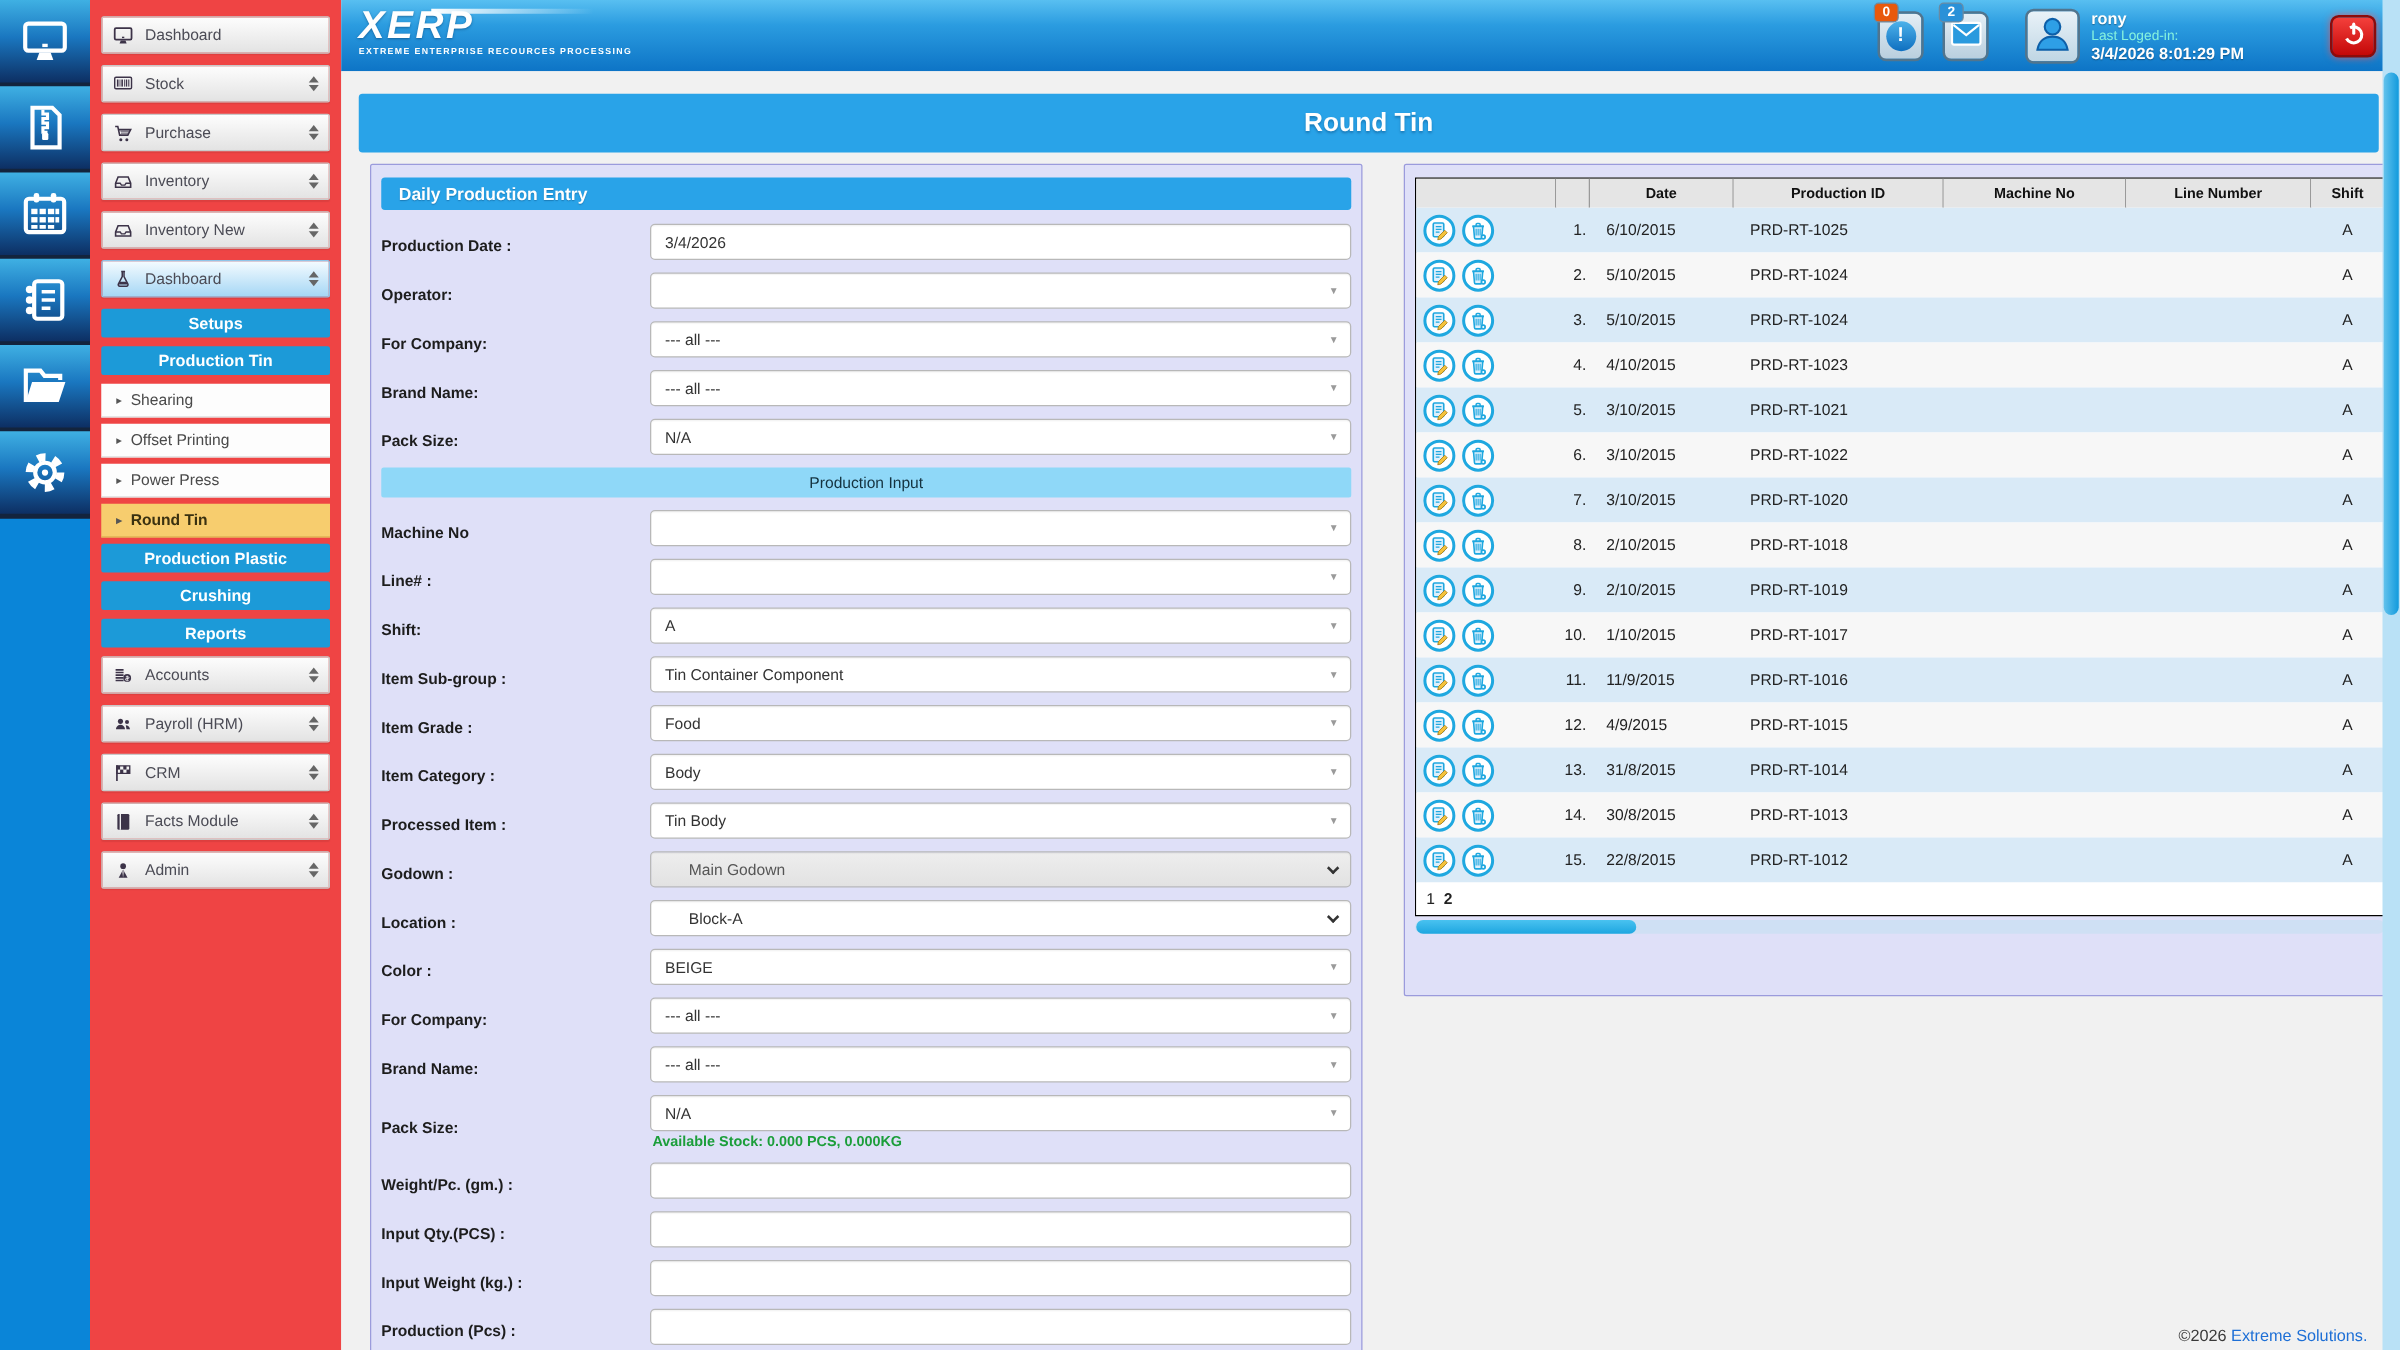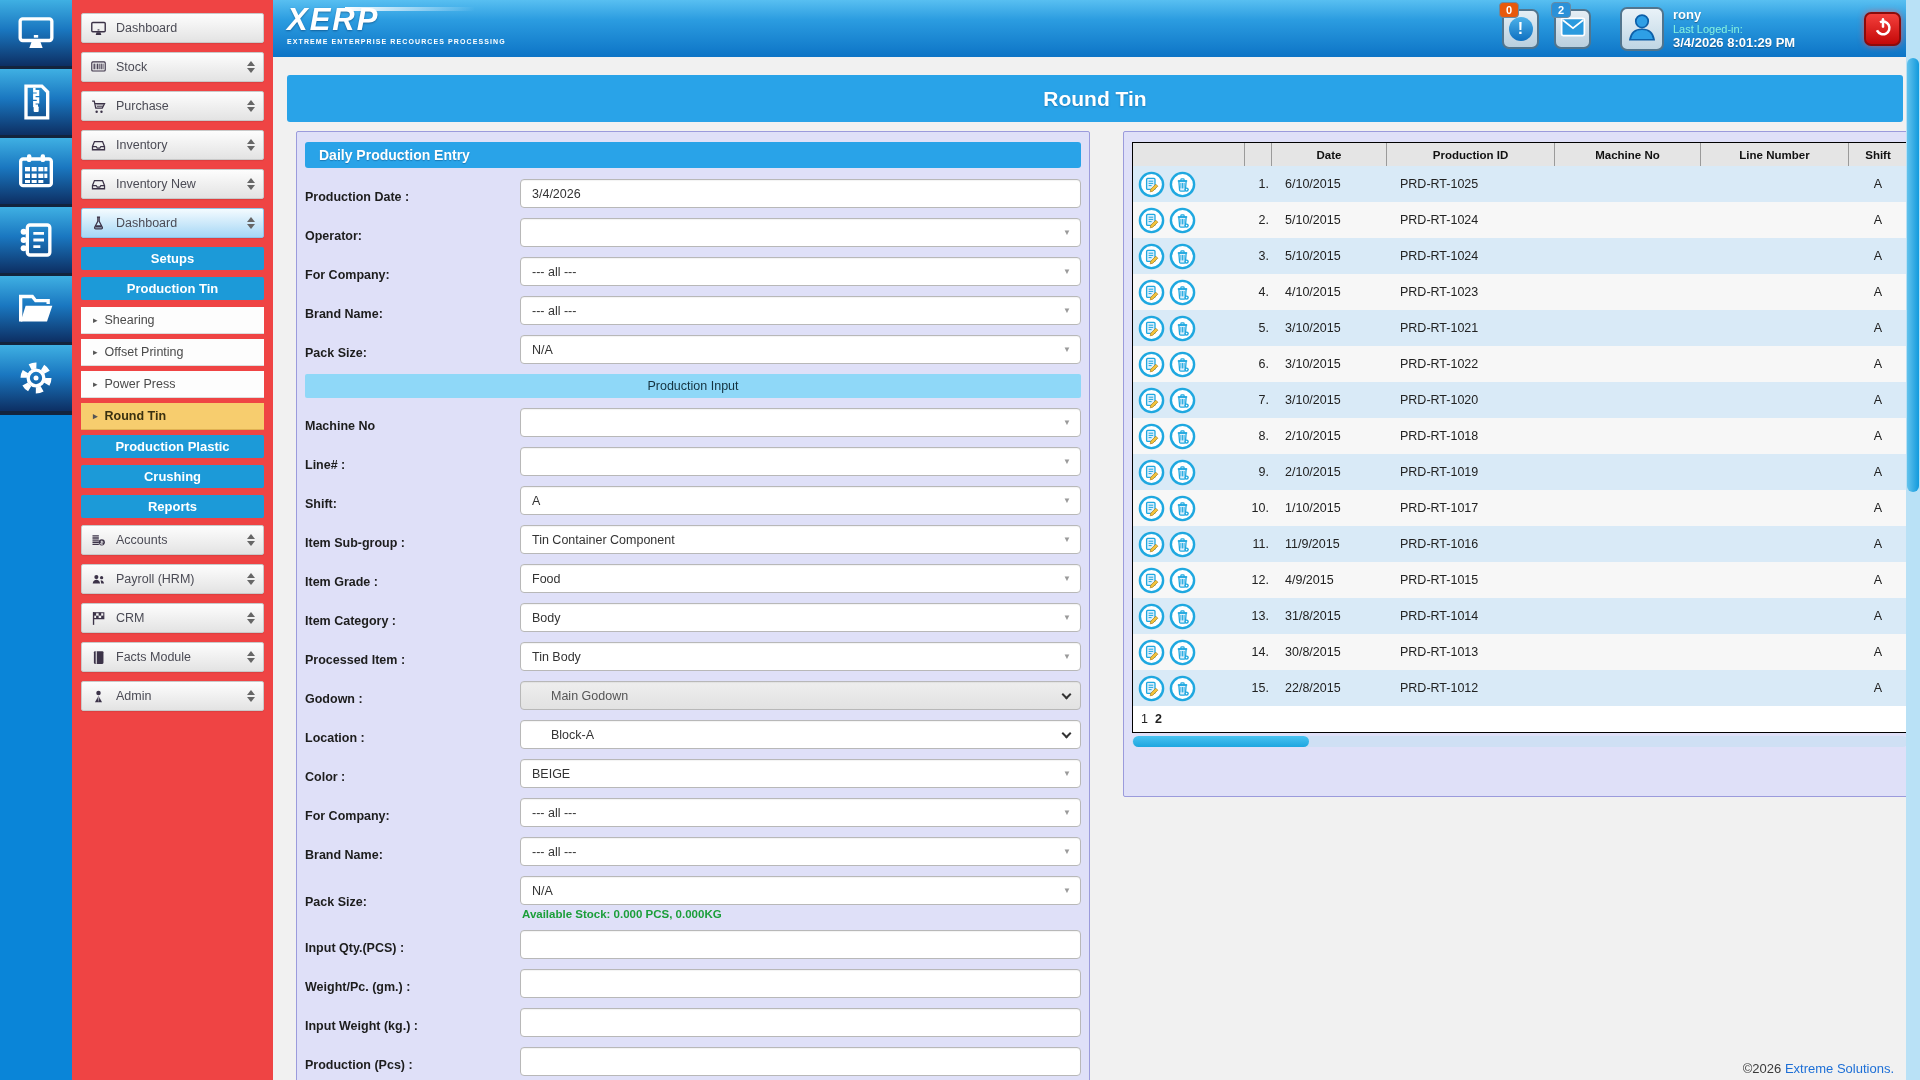--- a/index.html
+++ b/index.html
@@ -587,27 +587,27 @@
             <div class="flabel">Pack Size:</div>
             <div class="fctl">
               <div class="ctl combo">
                 <span>N/A</span>
                 <span class="caret">▼</span>
               </div>
               <div class="fnote">Available Stock: 0.000 PCS, 0.000KG</div>
             </div>
           </div>
           <div class="form-row">
+            <div class="flabel">Weight/Pc. (gm.) :</div>
+            <div class="fctl">
+              <div class="ctl input"></div>
+            </div>
+          </div>
+          <div class="form-row">
             <div class="flabel">Input Qty.(PCS) :</div>
-            <div class="fctl">
-              <div class="ctl input"></div>
-            </div>
-          </div>
-          <div class="form-row">
-            <div class="flabel">Weight/Pc. (gm.) :</div>
             <div class="fctl">
               <div class="ctl input"></div>
             </div>
           </div>
           <div class="form-row">
             <div class="flabel">Input Weight (kg.) :</div>
             <div class="fctl">
               <div class="ctl input"></div>
             </div>
           </div>

